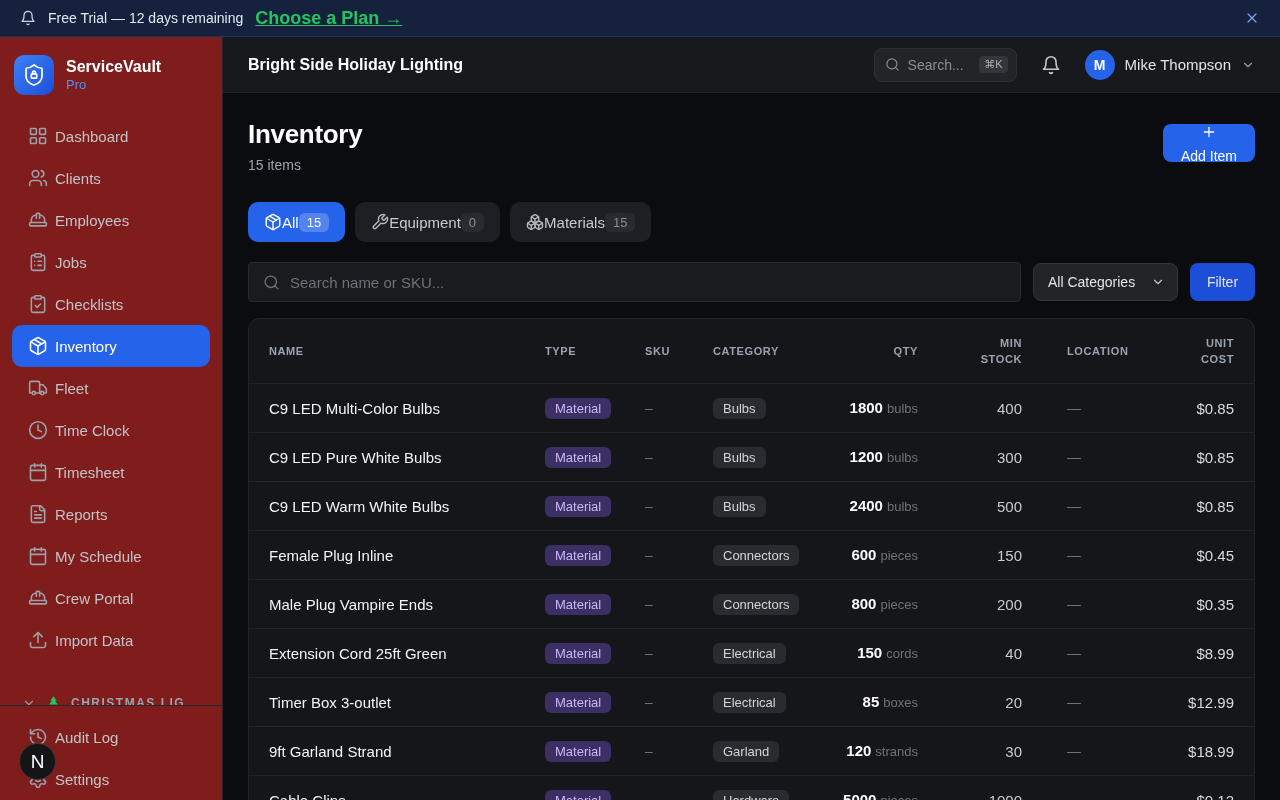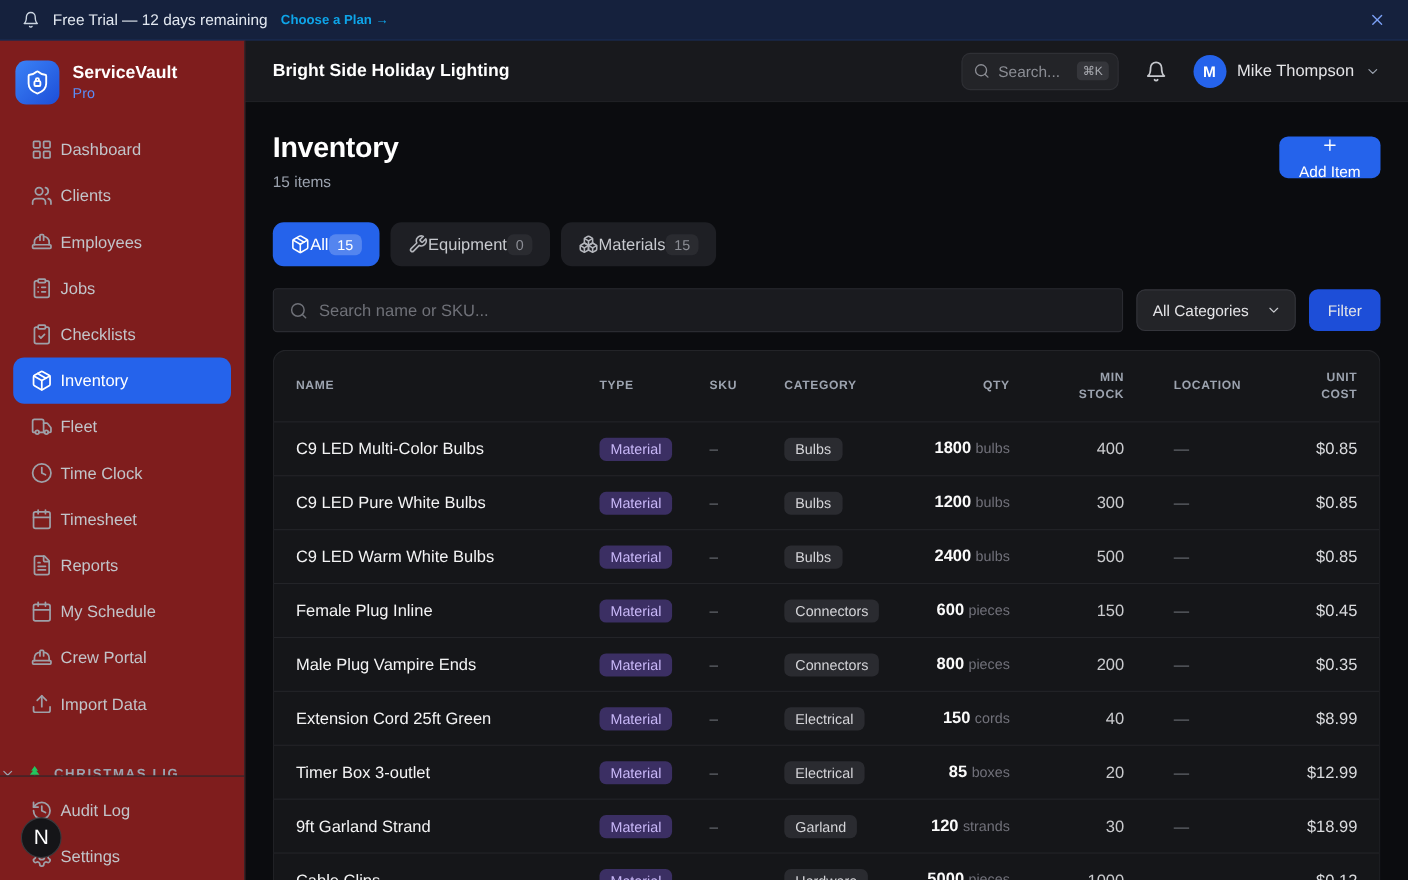--- a/index.html
+++ b/index.html
@@ -5,21 +5,21 @@
   * { margin:0; padding:0; box-sizing:border-box; }
   html,body { width:1280px; height:800px; overflow:hidden; background:#0b0c0f;
     font-family:"Liberation Sans","DejaVu Sans",sans-serif; color:#f4f4f5; }
   svg { display:block; }
 
   
   .banner { height:37px; background:#15213d; border-bottom:1px solid #1d335f;
     display:flex; align-items:center; padding:0 20px; gap:12px; }
   .banner .bell { color:#cbd5e1; width:16px; height:16px; }
   .banner-text { font-size:14px; color:#e2e8f0; }
-  .banner-link { font-size:12px; font-weight:700; color:#0ea5e9; cursor:pointer; }
+  .banner-link { font-size:18px; font-weight:700; color:#22c55e; text-decoration:underline; cursor:pointer; }
   .banner-close { margin-left:auto; color:#7ba0f5; width:16px; height:16px; cursor:pointer; }
 
   
   .app { display:flex; height:763px; }
 
   
   .sidebar { width:223px; background:#7f1d1d; border-right:1px solid #26272c;
     display:flex; flex-direction:column; position:relative; flex-shrink:0; }
   .brand { display:flex; align-items:center; gap:12px; padding:18px 14px 14px 14px; }
   .brand-logo { width:40px; height:40px; border-radius:10px;
@@ -27,21 +27,21 @@
     display:flex; align-items:center; justify-content:center; color:#fff; }
   .brand-name { font-size:16px; font-weight:700; color:#fff; line-height:1.15; }
   .brand-tier { font-size:13px; color:#5b8df6; }
   .nav { flex:1; padding:6px 12px 0 12px; }
   .nav-item { height:42px; border-radius:10px; display:flex; align-items:center;
     gap:7px; padding:0 16px; cursor:pointer; color:#c2c4c9; font-size:15px; }
   .nav-item .nico { width:20px; height:20px; color:#9ea0a8; flex-shrink:0; }
   .nav-item.active { background:#2563eb; color:#fff; font-weight:500; }
   .nav-item.active .nico { color:#fff; }
   .side-section { height:10px; overflow:hidden; margin-top:16px; }
-  .side-section-row { display:flex; align-items:center; gap:10px; }
+  .side-section-row { display:flex; align-items:center; gap:10px; padding-left:22px; }
   .side-section-row .chev { width:14px; height:14px; color:#9ca3af; }
   .side-section-row .tree { width:15px; height:15px; }
   .side-section-label { font-size:12px; font-weight:700; letter-spacing:1.5px;
     text-transform:uppercase; color:#9ca3af; white-space:nowrap; }
   .side-bottom { border-top:1px solid #26272c; padding:10px 12px 0 12px; }
   .devbadge { position:absolute; left:19px; bottom:20px; width:37px; height:37px;
     border-radius:50%; background:#151518; border:1px solid #38393d; color:#fff;
     display:flex; align-items:center; justify-content:center; font-size:19px; z-index:5; cursor:pointer; }
 
   

